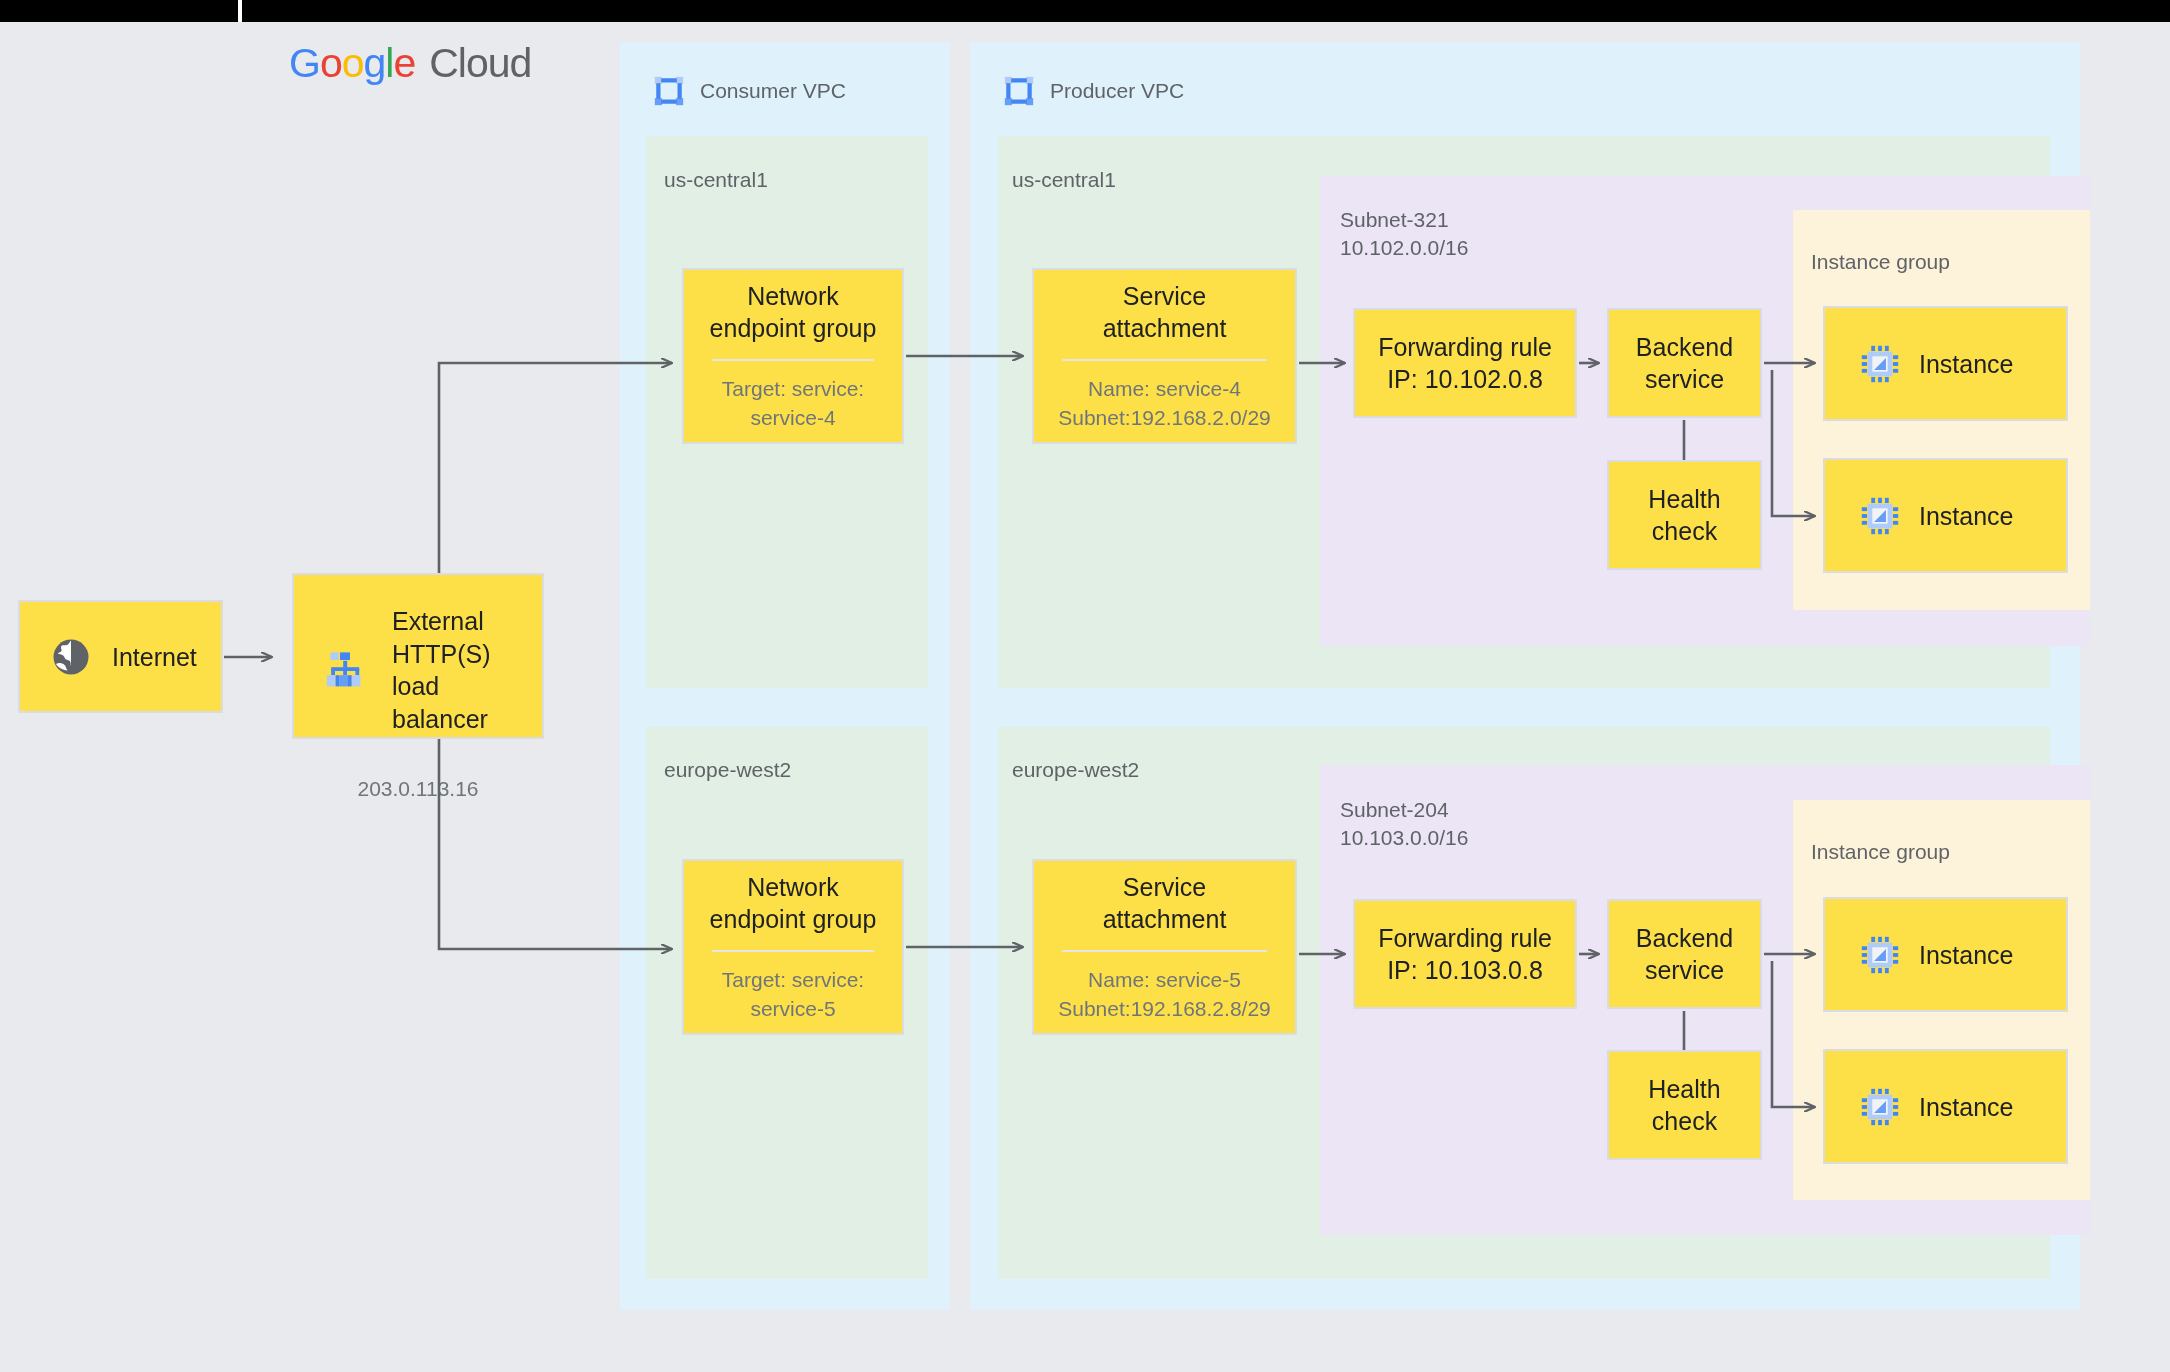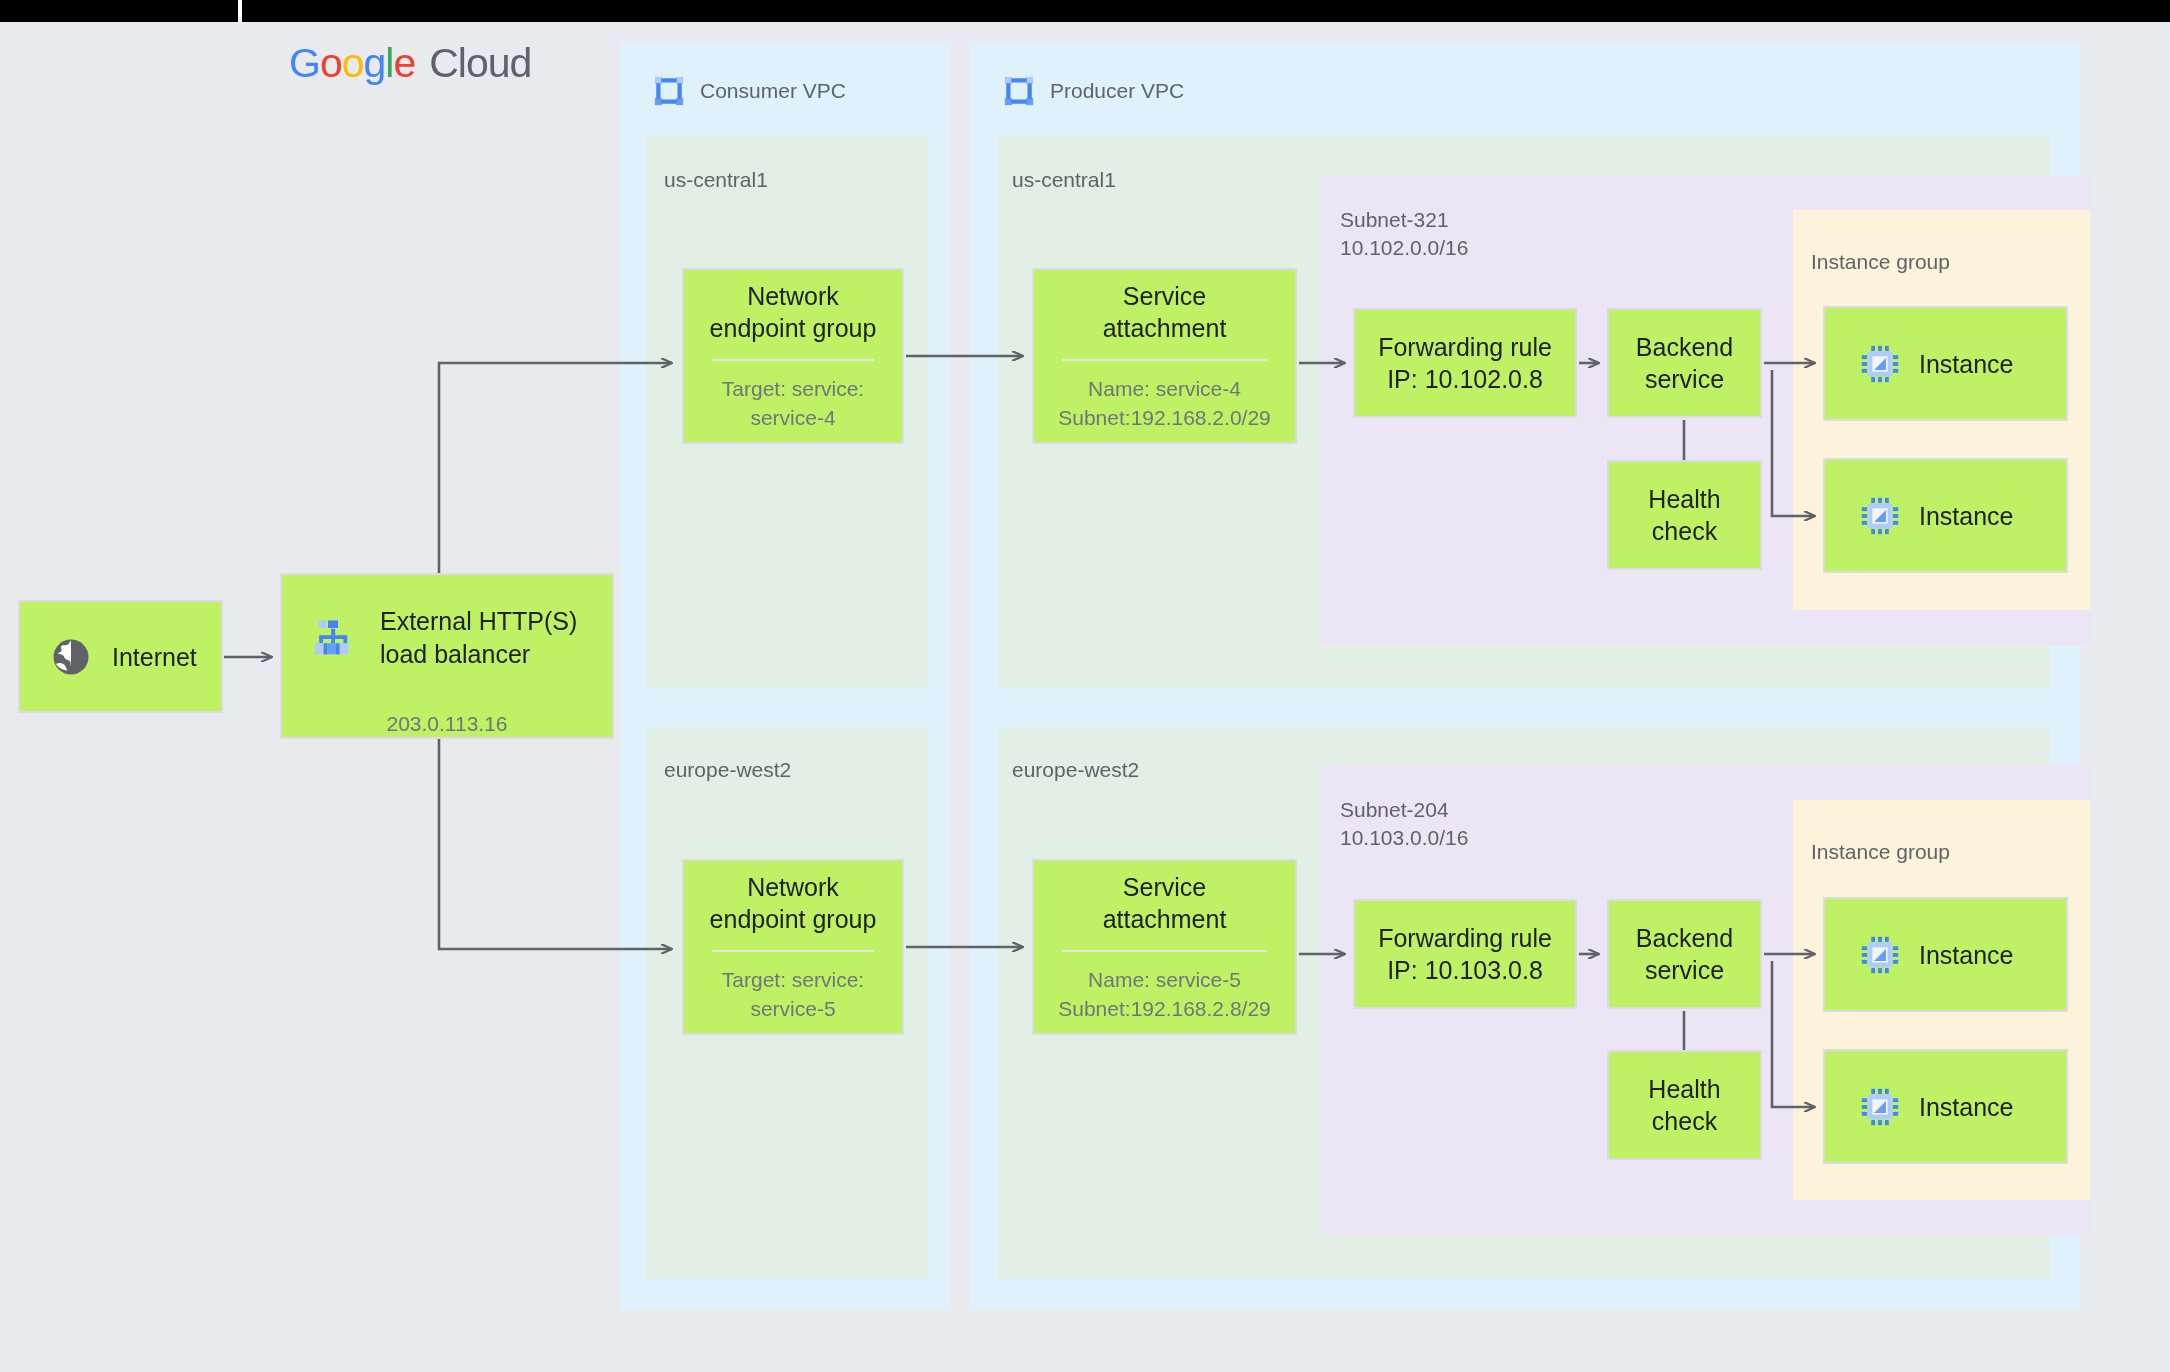--- a/index.html
+++ b/index.html
@@ -28,21 +28,21 @@
   .igroup{background:#fdf2da;}
 
   .panel-title{position:absolute;color:#5f6368;font-size:21px;white-space:nowrap;}
   .panel-title.sub{line-height:1.32;}
 
   
   .vpc-head{position:absolute;display:flex;align-items:center;gap:14px;}
   .vpc-head .lbl{color:#5f6368;font-size:21px;white-space:nowrap;}
 
   
-  .node{position:absolute;box-sizing:border-box;background:#bef264;border:2px solid #dadce0;
+  .node{position:absolute;box-sizing:border-box;background:#fde047;border:2px solid #dadce0;
         display:flex;flex-direction:column;align-items:center;justify-content:center;}
   .node .title{font-size:25px;color:#202124;text-align:center;line-height:1.28;}
   .node .hr{width:calc(100% - 56px);height:2px;background:#e4e6e8;margin:15px 0 14px;}
   .node .sub{font-size:21px;color:#70757a;text-align:center;line-height:1.35;white-space:pre-line;}
   .node.plain .title{font-size:25px;}
 
   .node.row{flex-direction:row;gap:18px;justify-content:flex-start;padding-left:34px;}
   .node.row .title{text-align:center;}
 
   .lbnode{align-items:stretch;justify-content:flex-start;padding:0;}
@@ -261,21 +261,21 @@
 
 <div class="node row" style="left:18px;top:600px;width:205px;height:113px;padding-left:30px;gap:20px;">
   <svg class="icon" width="42" height="42" viewBox="0 0 24 24">
     <circle cx="12" cy="12" r="10" fill="#5f6368"></circle>
     <path d="M12 2.6c-1.2 1.3-1.0 2.2-2.3 2.6-1.4.4-2.6-.4-3.3.6-.6.9.5 1.6.2 2.6-.3 1.0-1.8.8-2.1 1.9 1.1.2 2.0.1 2.9.7.9.6.8 1.6 1.6 2.3.8.7 1.9.3 2.5 1.2.5.8.1 1.8.5 2.7" fill="#fff"></path>
     <path d="M3.4 16.0c1.6-.9 3.3-.6 4.6.3 1.3.9 1.0 2.4 2.1 3.4-2.9-.2-5.4-1.6-6.7-3.7z" fill="#fff"></path>
   </svg>
   <div class="title">Internet</div>
 </div>
 
-<div class="node lbnode" style="left:280px;top:573px;width:334px;height:166px;">
+<div class="node lbnode" style="left:292px;top:573px;width:252px;height:166px;">
   <div class="toprow">
     <svg class="icon" width="48" height="48" viewBox="0 0 24 24">
       <rect x="4.2" y="3.2" width="4.2" height="3.8" fill="#aecbfa"></rect>
       <rect x="9.0" y="3.2" width="5.0" height="3.8" fill="#4285f4"></rect>
       <rect x="10.6" y="7.4" width="2.0" height="3.4" fill="#4285f4"></rect>
       <rect x="4.6" y="10.6" width="14.0" height="1.9" fill="#4285f4"></rect>
       <rect x="4.6" y="11.6" width="1.9" height="3.0" fill="#4285f4"></rect>
       <rect x="10.6" y="11.6" width="1.9" height="3.0" fill="#4285f4"></rect>
       <rect x="16.7" y="11.6" width="1.9" height="3.0" fill="#4285f4"></rect>
       <rect x="2.4" y="14.6" width="4.4" height="5.6" fill="#aecbfa"></rect>

